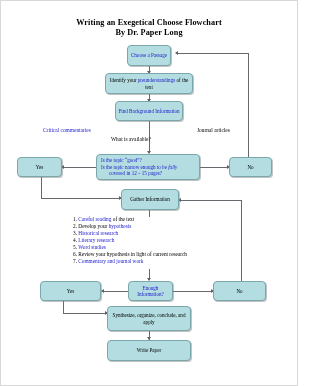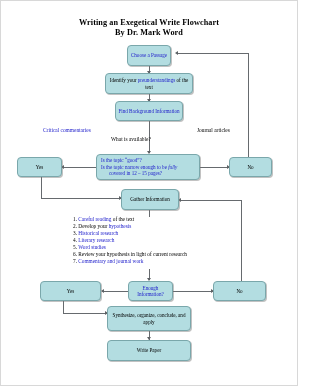--- a/index.html
+++ b/index.html
@@ -45,22 +45,22 @@
   .ftxt{position:absolute;font-size:5.4px;line-height:6.6px;white-space:nowrap;}
   .lst{position:absolute;font-size:5.3px;line-height:7.0px;}
   .lst div{white-space:nowrap;}
 </style>
 </head>
 <body>
 
 <div id="page">
 
   <div class="title">
-    <div>Writing an Exegetical Write Flowchart</div>
-    <div>By Dr. Mark Word</div>
+    <div>Writing an Exegetical Choose Flowchart</div>
+    <div>By Dr. Paper Long</div>
   </div>
 
   <div class="ln vl" style="left:148px;top:65px;height:7px;"></div>
   <div class="arw dn" style="left:145.6px;top:70px;"></div>
 
   <div class="ln vl" style="left:148px;top:93px;height:7px;"></div>
   <div class="arw dn" style="left:145.6px;top:98px;"></div>
 
   <div class="ln vl" style="left:148px;top:120px;height:32px;"></div>
   <div class="arw dn" style="left:145.6px;top:150px;"></div>

